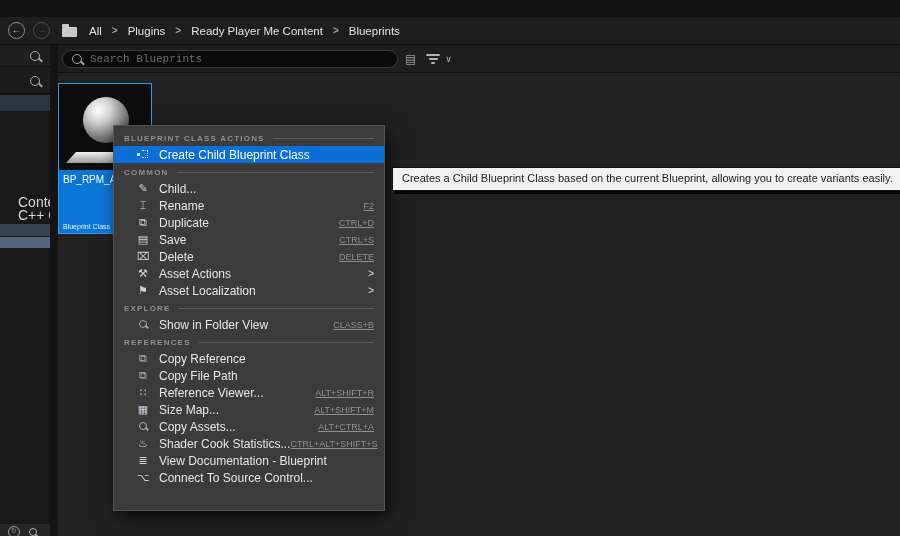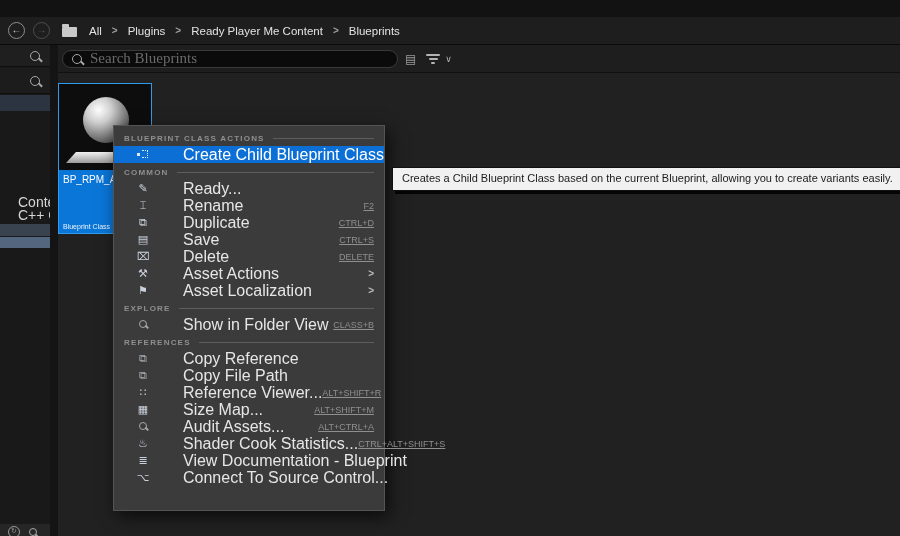--- a/index.html
+++ b/index.html
@@ -41,21 +41,21 @@
   .mag::after{content:"";position:absolute;width:5px;height:1.5px;background:#a8a8a8;transform:rotate(45deg);right:-4px;bottom:-1px;}
   .mag.small{width:6px;height:6px;border-width:1.3px;}
   .mag.small::after{width:4px;right:-3px;bottom:-1px;}
 
   
   .main-toolbar{position:absolute;left:58px;top:45px;width:842px;height:28px;background:#1e1e1e;
                 border-bottom:1px solid #101010;display:flex;align-items:center;box-sizing:border-box;padding:0 4px;}
   .search-pill{width:336px;height:18px;background:#0b0b0b;border:1px solid #3a3a3a;border-radius:10px;
                display:flex;align-items:center;gap:6px;padding:0 9px;box-sizing:border-box;}
   .search-pill input{flex:1;background:transparent;border:none;outline:none;color:#bdbdbd;
-                     font-size:15px;font-family:Liberation Serif, serif;}
+                     font-size:11px;font-family:Liberation Mono, monospace;}
   .search-pill input::placeholder{color:#6b6b6b;}
   .tb-save{color:#9a9a9a;font-size:12px;margin-left:7px;font-family:"DejaVu Sans",sans-serif;}
   .filter-ic{margin-left:10px;display:flex;flex-direction:column;gap:2px;align-items:center;}
   .filter-ic i{display:block;height:2px;background:#b3b3b3;border-radius:1px;}
   .filter-ic i:nth-child(1){width:14px;}
   .filter-ic i:nth-child(2){width:9px;}
   .filter-ic i:nth-child(3){width:4px;}
   .tb-chev{color:#b3b3b3;font-size:9px;margin-left:5px;font-family:"DejaVu Sans",sans-serif;}
 
   
@@ -76,21 +76,21 @@
   .cmenu{position:absolute;left:113px;top:125px;width:272px;height:386px;background:#3b3b3b;
          border:1px solid #545454;box-shadow:4px 6px 16px rgba(0,0,0,.65);box-sizing:border-box;
          padding:3px 0;display:flex;flex-direction:column;z-index:5;}
   .mh{height:15px;display:flex;align-items:center;gap:8px;padding:0 10px;margin-top:2px;}
   .mh .t{font-size:8px;letter-spacing:1.2px;color:#8f8f8f;font-weight:700;white-space:nowrap;}
   .mh .line{flex:1;height:1px;background:#5d5d5d;}
   .mi{height:17px;display:flex;align-items:center;padding:0 10px;box-sizing:border-box;cursor:default;}
   .mi-ico{width:14px;margin-left:12px;margin-right:9px;text-align:center;font-size:11px;color:#c9d2dc;
           font-family:"DejaVu Sans",sans-serif;flex:0 0 auto;line-height:14px;}
   .mi-ico.dashed{opacity:.75;}
-  .mi-label{font-size:16px;color:#e6e6e6;white-space:nowrap;flex:1;margin-left:24px;}
+  .mi-label{font-size:12px;color:#e6e6e6;white-space:nowrap;flex:1;}
   .mi-short{font-size:9px;color:#8f8f8f;white-space:nowrap;text-decoration:underline;}
   .mi-sub{font-size:10px;color:#bdbdbd;font-weight:700;}
   .mi.highlight{background:#0b6fd6;}
   .mi.highlight .mi-label{color:#fff;}
   .mi.highlight .mi-ico{color:#dce9f7;}
   .childic{display:inline-block;width:12px;height:8px;position:relative;}
   .childic::before{content:"";position:absolute;left:0;top:3px;width:3px;height:3px;background:#dce9f7;}
   .childic::after{content:"";position:absolute;right:1px;top:0;width:5px;height:6px;
                   border-top:1.4px dotted #dce9f7;border-right:1.4px dotted #dce9f7;border-bottom:1.4px dotted #dce9f7;}
 
@@ -177,21 +177,21 @@
       <span class="mi-ico"><i class="childic"></i></span>
       <span class="mi-label">Create Child Blueprint Class</span>
     </div>
 
     <div class="mh">
       <span class="t">COMMON</span>
         <span class="line"></span>
     </div>
     <div class="mi">
       <span class="mi-ico">✎</span>
-      <span class="mi-label">Ready...</span>
+      <span class="mi-label">Child...</span>
       <span class="mi-short"></span>
     </div>
     <div class="mi">
       <span class="mi-ico">⌶</span>
       <span class="mi-label">Rename</span>
       <span class="mi-short">F2</span>
     </div>
     <div class="mi">
       <span class="mi-ico">⧉</span>
       <span class="mi-label">Duplicate</span>
@@ -245,21 +245,21 @@
       <span class="mi-label">Reference Viewer...</span>
       <span class="mi-short">ALT+SHIFT+R</span>
     </div>
     <div class="mi">
       <span class="mi-ico">▦</span>
       <span class="mi-label">Size Map...</span>
       <span class="mi-short">ALT+SHIFT+M</span>
     </div>
     <div class="mi">
       <span class="mi-ico"><span class="mag small"></span></span>
-      <span class="mi-label">Audit Assets...</span>
+      <span class="mi-label">Copy Assets...</span>
       <span class="mi-short">ALT+CTRL+A</span>
     </div>
     <div class="mi">
       <span class="mi-ico">♨</span>
       <span class="mi-label">Shader Cook Statistics...</span>
       <span class="mi-short">CTRL+ALT+SHIFT+S</span>
     </div>
     <div class="mi">
       <span class="mi-ico">≣</span>
       <span class="mi-label">View Documentation - Blueprint</span>

